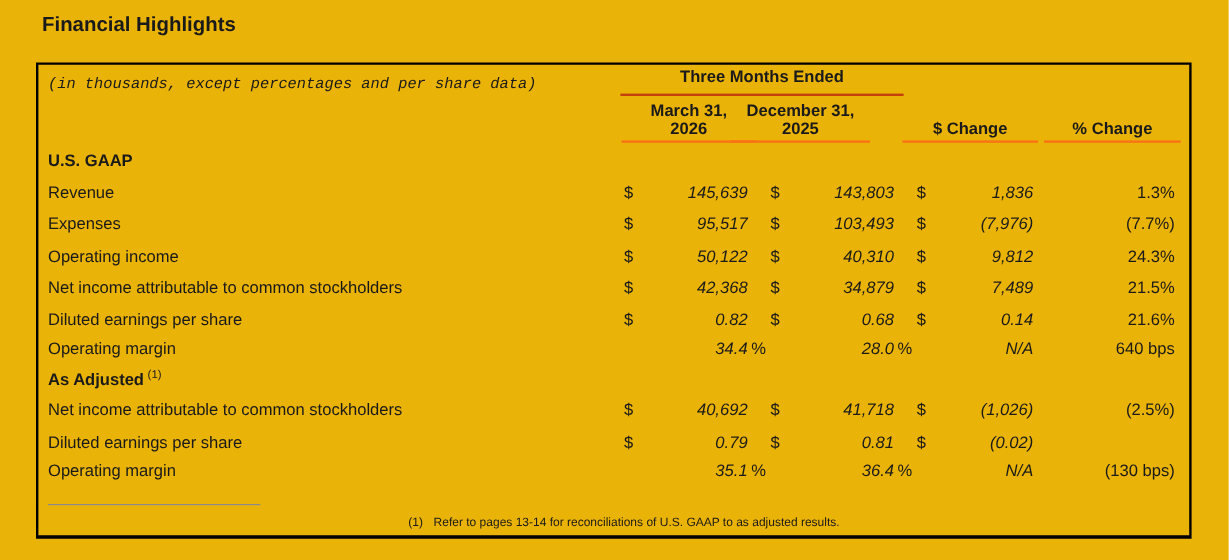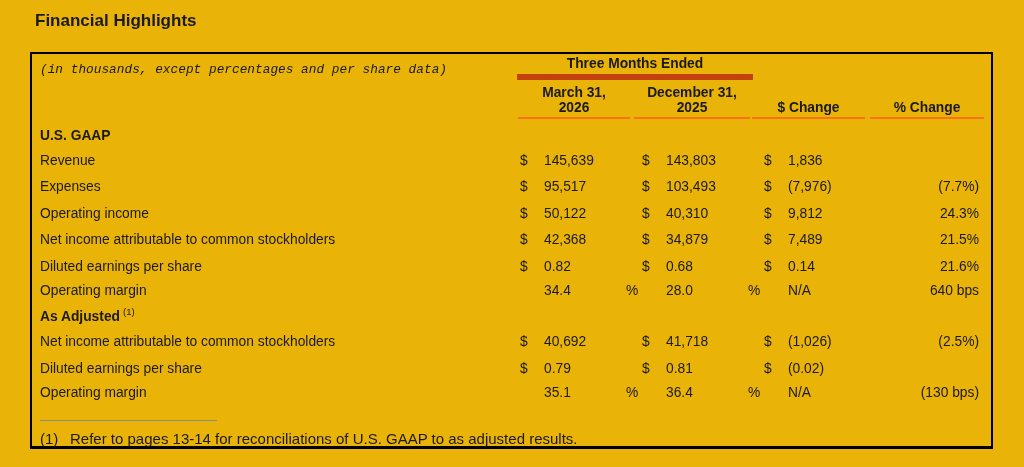--- a/index.html
+++ b/index.html
@@ -52,78 +52,79 @@
     white-space: nowrap;
     font-family: Liberation Mono, monospace;
   }
   .tme {
     position: absolute;
     left: 485px;
     top: 2px;
     width: 236px;
     height: 24px;
     box-sizing: border-box;
-    border-bottom: 6px solid #c2410c;
+    border-bottom: 2px solid #c2410c;
     text-align: center;
     font-weight: bold;
   }
   .h {
     position: absolute;
     top: 28px;
     height: 37px;
     box-sizing: border-box;
     border-bottom: 2px solid #f97316;
     display: flex;
     flex-direction: column;
     justify-content: flex-end;
     align-items: center;
     text-align: center;
     font-weight: bold;
     line-height: 15px;
     white-space: pre-line;
     padding-bottom: 2px;
   }
   .h1 { left: 486px; width: 112px; }
-  .h2 { left: 602px; width: 116px; }
+  .h2 { left: 577px; width: 116px; }
   .h3 { left: 720px; width: 113px; }
   .h4 { left: 838px; width: 114px; }
   
   .row {
     display: grid;
     grid-template-columns: 486px 26px 79px 17px 26px 79px 17px 26px 73px 130px;
     align-items: center;
     height: 26.5px;
   }
   .row.margin-row { height: 22px; }
   .row.section-row { height: 27px; }
   .c { overflow: visible; white-space: nowrap; }
   .c1 { padding-left: 8px; }
   .cd { text-align: left; padding-left: 2px; }
-  .cv { text-align: left; }
+  .cv { text-align: right; font-style: italic; }
   .cs { text-align: left; padding-left: 3px; }
   .cv-last { text-align: right; padding-right: 12px; }
   .sec-label { font-weight: bold; }
   .sec-sup {
     font-size: 9.5px;
     font-weight: normal;
     vertical-align: super;
     margin-left: 3px;
   }
   
   .footnote-divider {
     margin: 16px 0 0 8px;
     width: 177px;
     height: 0;
     border-top: 1px solid #8a8a8a;
   }
   .footnote {
     margin-top: 9px;
     padding-left: 8px;
-    font-size: 15px;
+    font-size: 10px;
     white-space: nowrap;
+    text-align: center;
   }
   .fn-marker {
     display: inline-block;
     width: 30px;
   }
 </style>
 </head>
 <body>
 
 <div class="page">
@@ -150,20 +151,21 @@
     <div class="row">
       <div class="c c1">Revenue</div>
       <div class="c cd">$</div>
       <div class="c cv">145,639</div>
       <div class="c cs"></div>
       <div class="c cd">$</div>
       <div class="c cv">143,803</div>
       <div class="c cs"></div>
       <div class="c cd">$</div>
       <div class="c cv">1,836</div>
+      <div class="c cv-last">1.3%</div>
     </div>
 
     <div class="row">
       <div class="c c1">Expenses</div>
       <div class="c cd">$</div>
       <div class="c cv">95,517</div>
       <div class="c cs"></div>
       <div class="c cd">$</div>
       <div class="c cv">103,493</div>
       <div class="c cs"></div>

